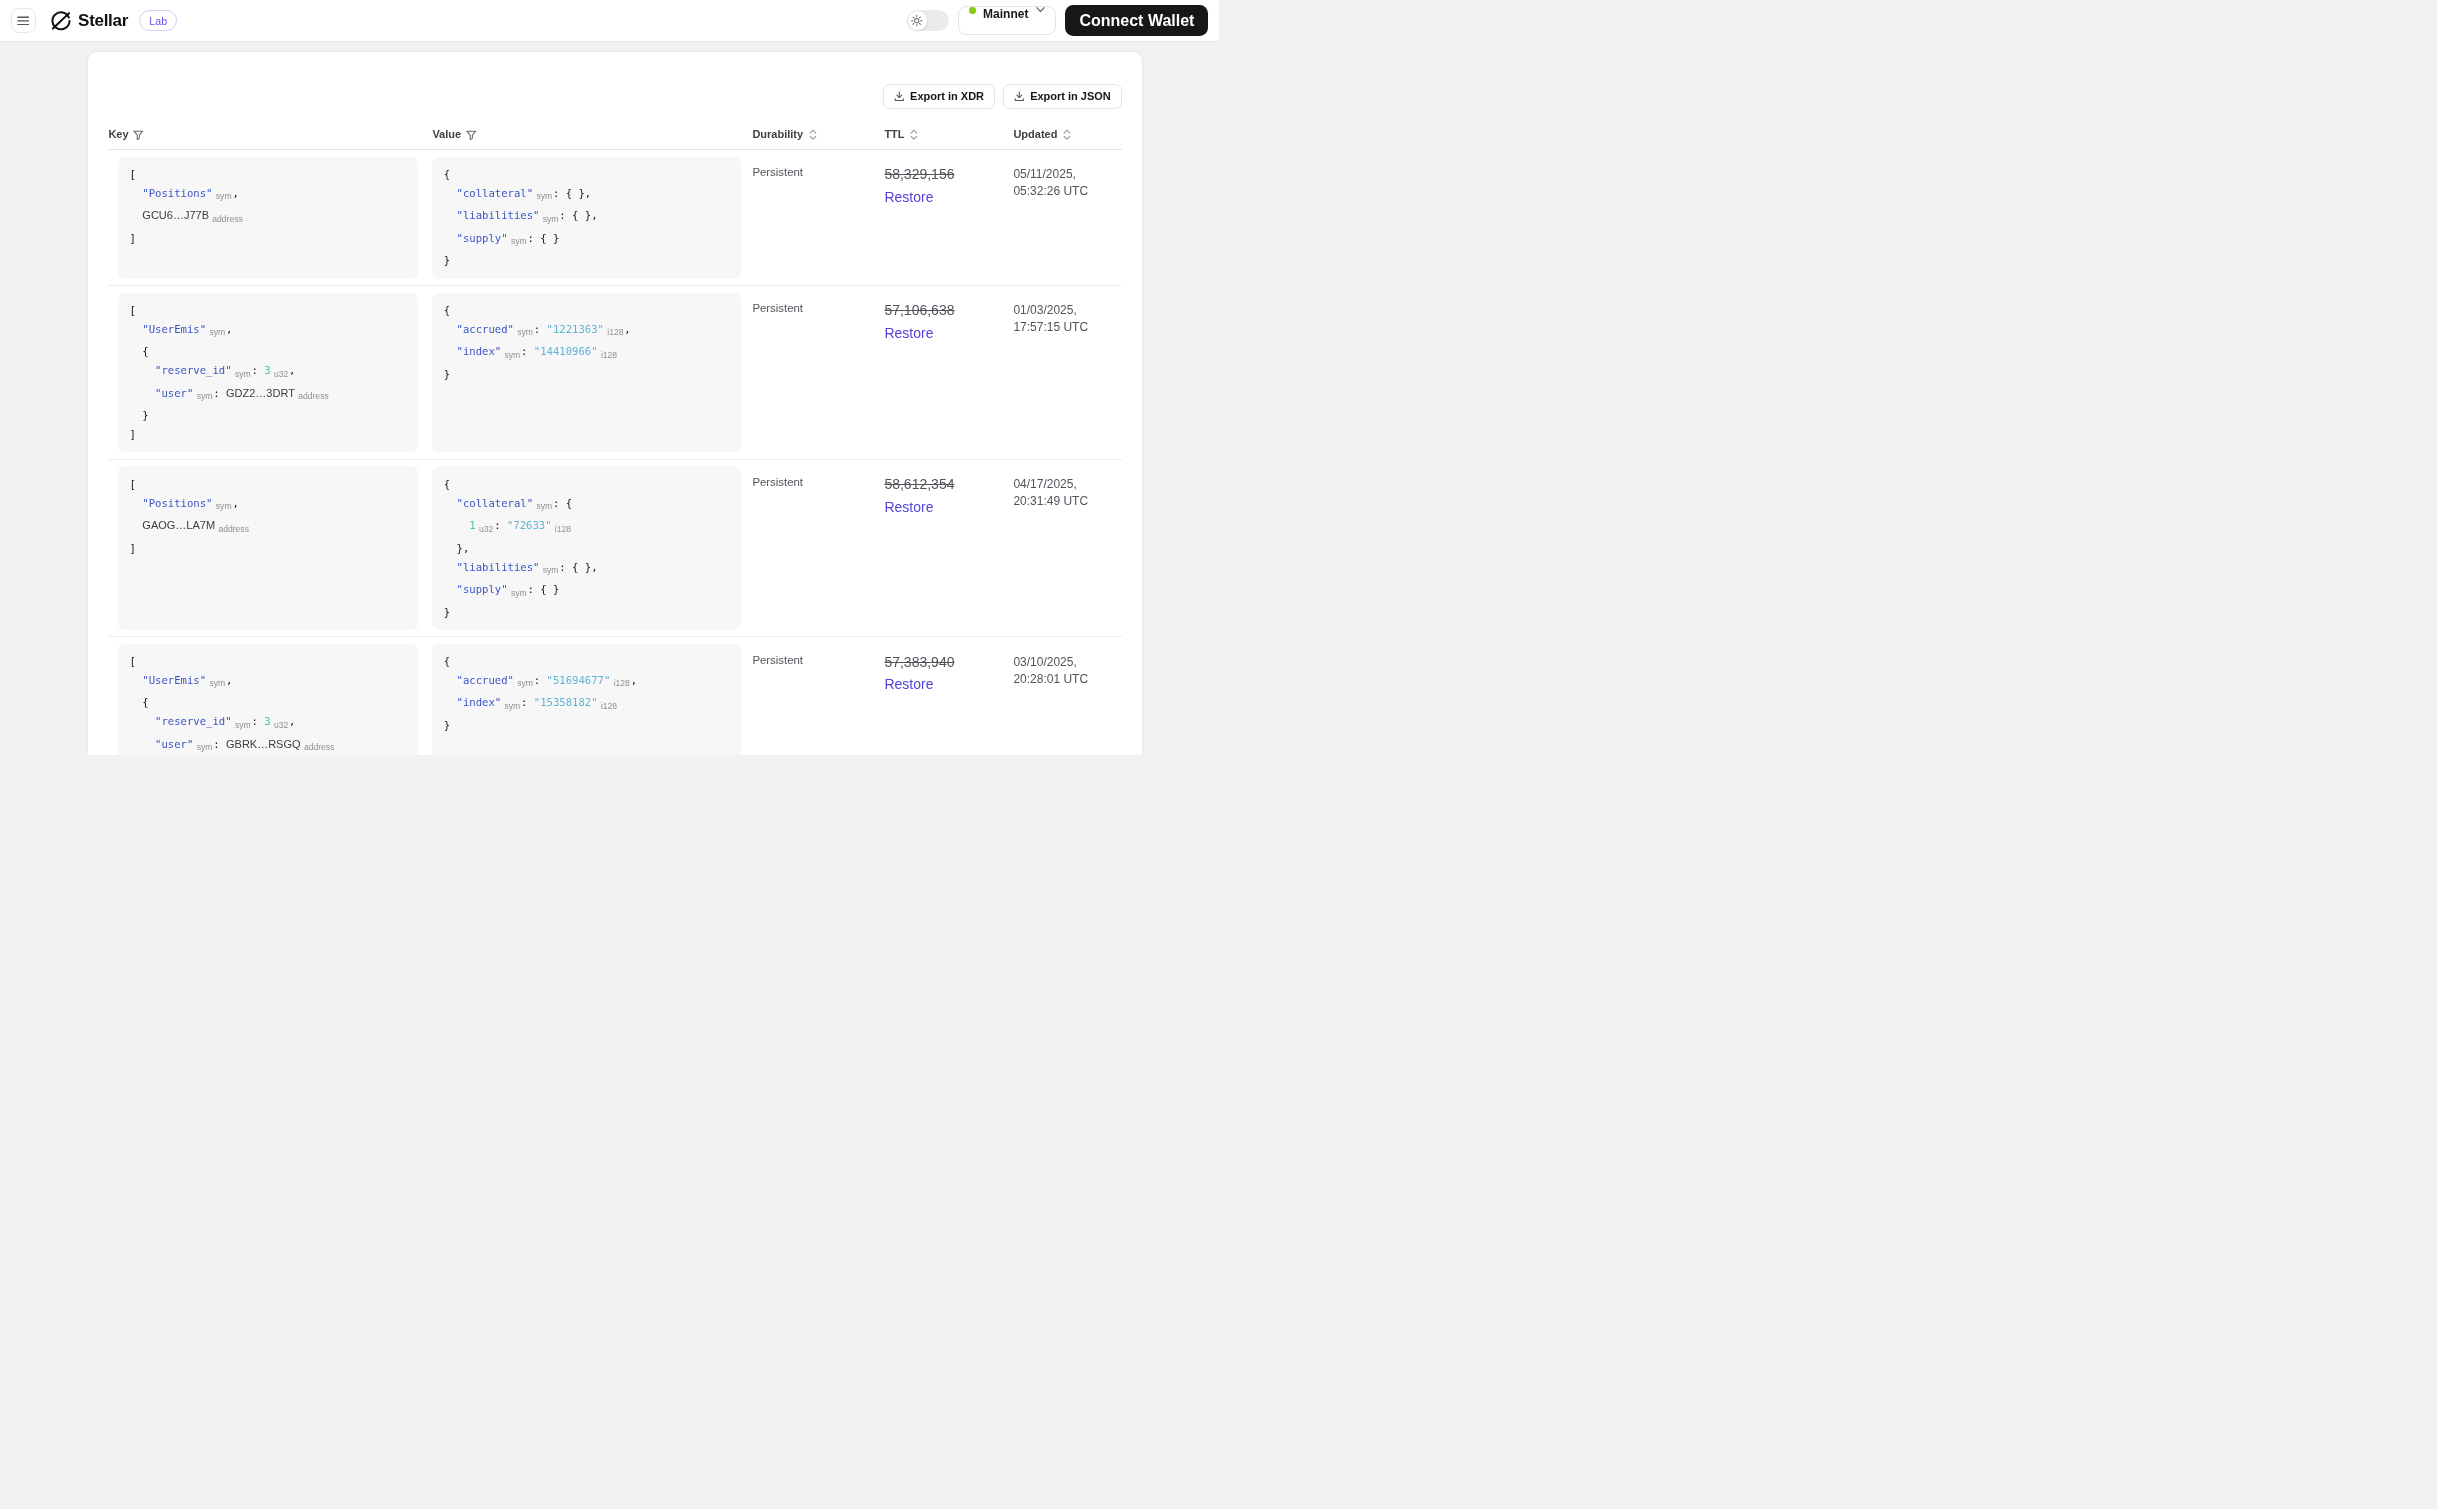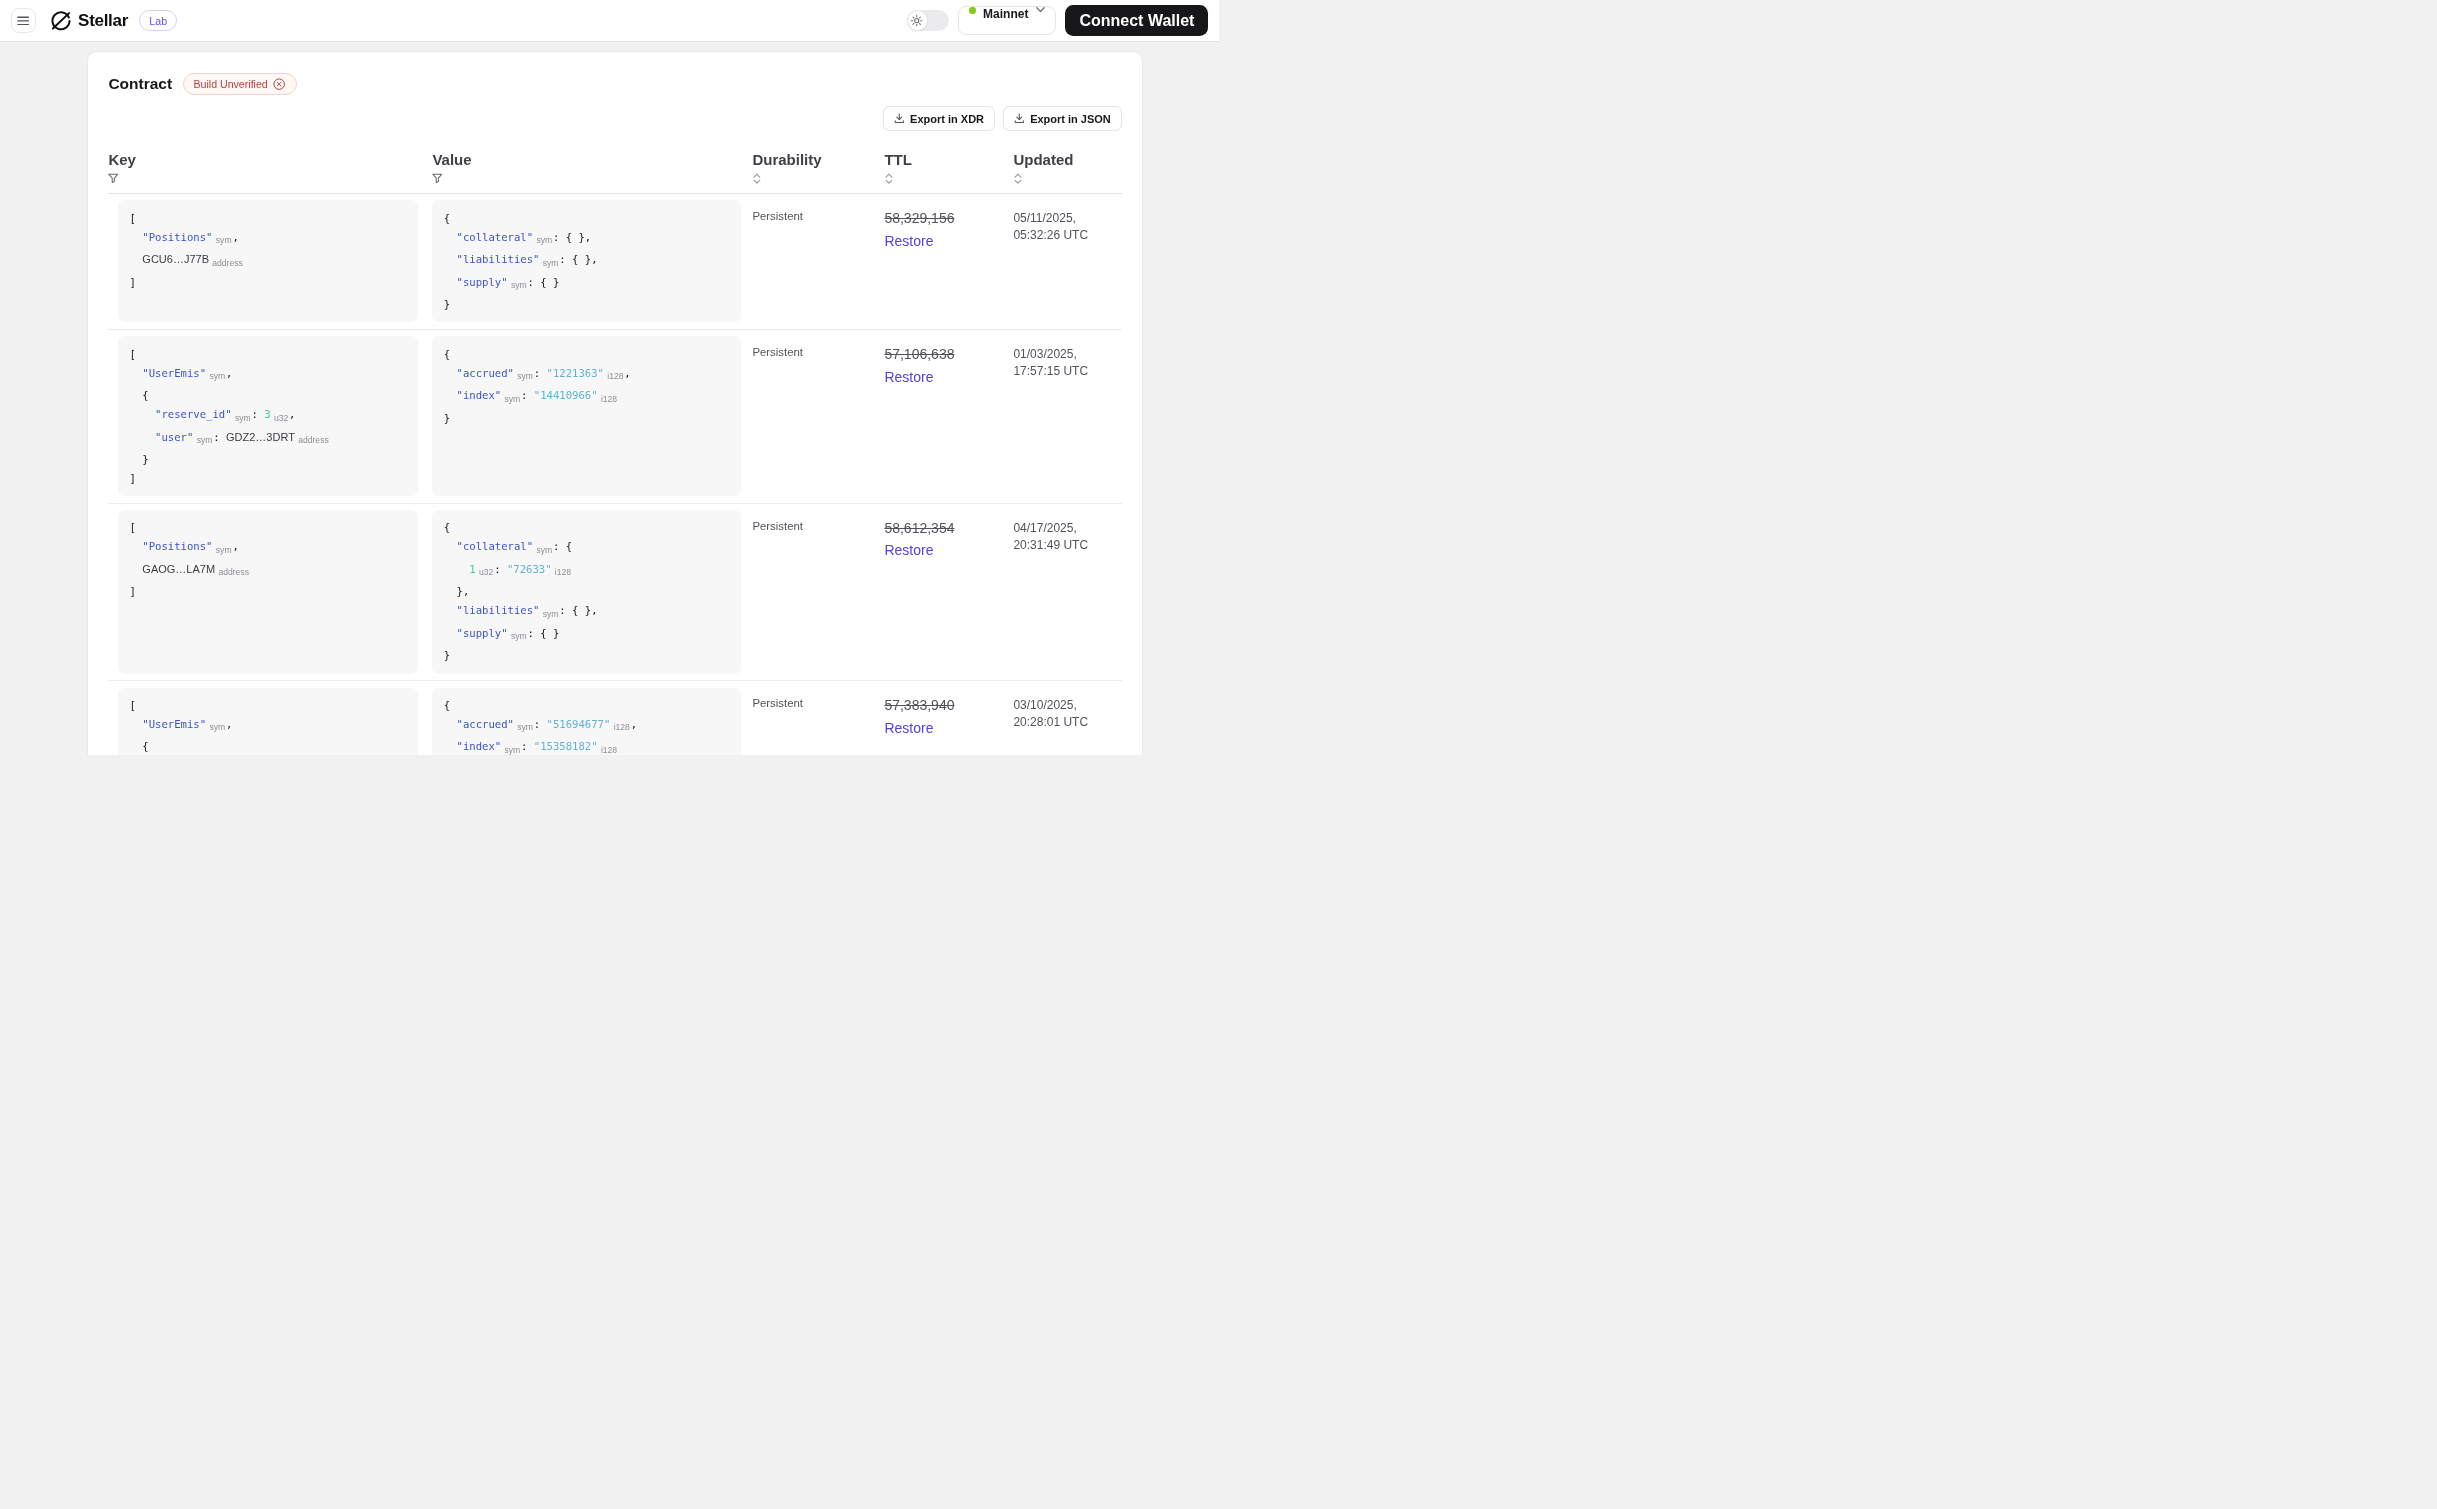--- a/index.html
+++ b/index.html
@@ -83,24 +83,23 @@
   }
 
   
   .storage-table { margin-top:11.4px; }
   .thead, .tr {
     display:grid;
     grid-template-columns:324px 320px 132px 129px 1fr;
   }
   .thead { border-bottom:0.8px solid #e2e2e5; }
   .th {
-    display:flex; align-items:flex-start; gap:4.9px;
-    font-size:15px; font-weight:700; color:#3f3f46;
+    display:flex; align-items:flex-end; gap:4.9px;
+    font-size:11px; font-weight:700; color:#3f3f46;
     padding:8.2px 0 9px 0;
-    flex-direction:column;
   }
   .tr { border-bottom:0.8px solid #ececee; }
   .cell-key  { display:flex; padding:6.5px 14px 6.5px 9.8px; }
   .cell-value{ display:flex; padding:6.5px 11.4px 6.5px 0; }
   .code-block {
     flex:1; background:#f7f7f8; border-radius:6.5px; padding:8.2px 11.4px;
     font-family:"DejaVu Sans Mono", monospace; font-size:10.6px; color:#17171a;
   }
   .code-line { white-space:pre; line-height:19px; }
   .seg-p { color:#17171a; }
@@ -176,33 +175,20 @@
         <svg width="9" height="5.7" viewBox="0 0 11 7" fill="none">
             <path d="M1 1 L5.5 5.5 L10 1" stroke="#71717a" stroke-width="1.6" stroke-linecap="round" stroke-linejoin="round"></path>
           </svg>
       </span>
     </div>
     <button class="connect-btn">Connect Wallet</button>
   </div>
 </header>
 
 <main class="card">
-  <div class="title-row">
-    <h1 class="page-title">Contract</h1>
-    <div class="status-badge">
-      <span>Build Unverified</span>
-      <span>
-        <svg width="12.3" height="12.3" viewBox="0 0 15 15" fill="none" stroke="#b2423c" stroke-width="1.2">
-          <circle cx="7.5" cy="7.5" r="6.4"></circle>
-          <line x1="5.3" y1="5.3" x2="9.7" y2="9.7" stroke-linecap="round"></line>
-          <line x1="9.7" y1="5.3" x2="5.3" y2="9.7" stroke-linecap="round"></line>
-        </svg>
-      </span>
-    </div>
-  </div>
 
 
   <div class="export-row">
     <button class="export-btn">
       <span>
         <svg width="10.6" height="10.6" viewBox="0 0 14 14" fill="none" stroke="#52525b" stroke-width="1.4" stroke-linecap="round" stroke-linejoin="round">
             <path d="M7 1.2 V8.4"></path>
             <path d="M3.8 5.4 L7 8.6 L10.2 5.4"></path>
             <path d="M1.6 10.4 V12.6 H12.4 V10.4"></path>
           </svg>

